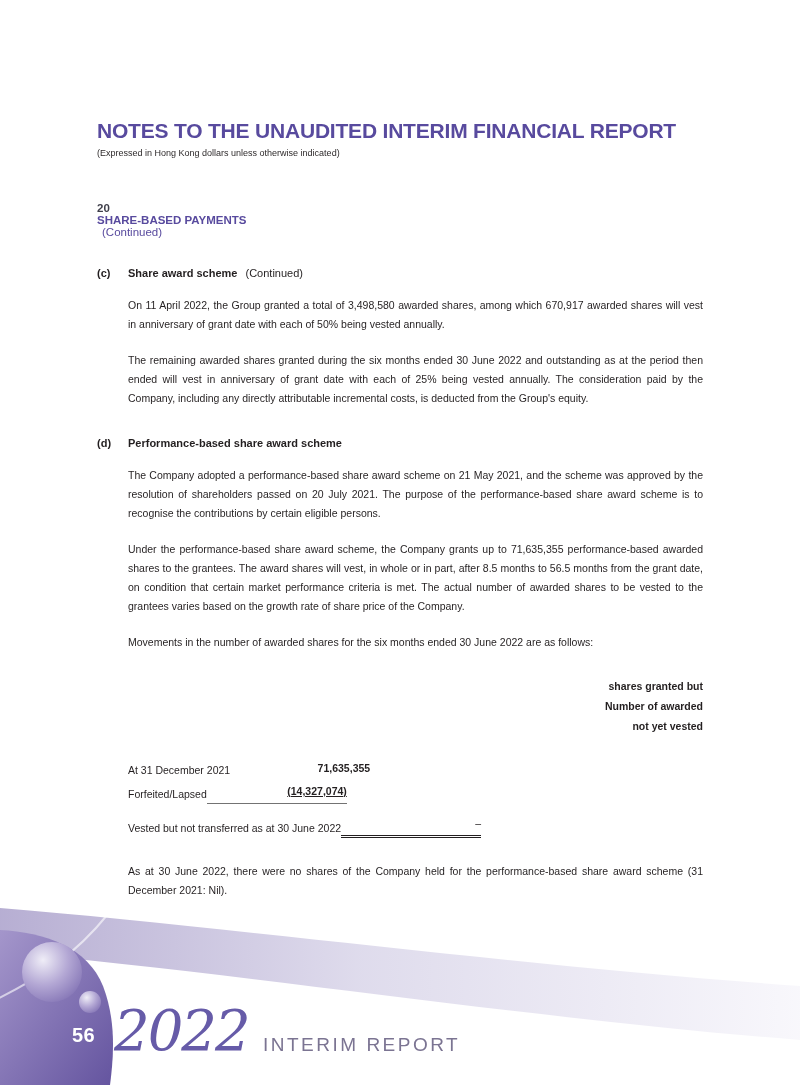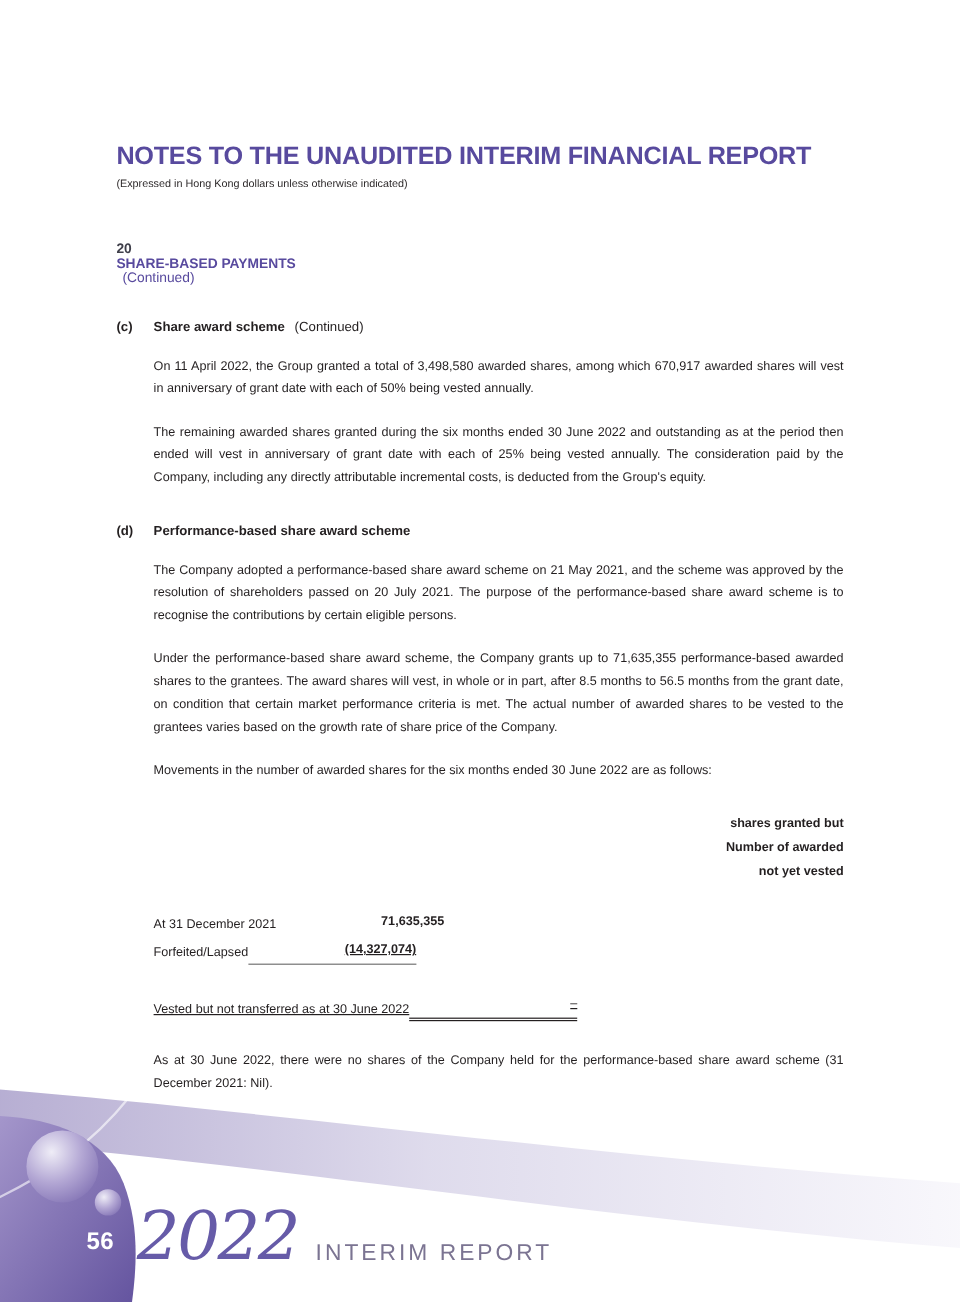--- a/index.html
+++ b/index.html
@@ -40,21 +40,21 @@
   .t-head { text-align:right; font-weight:bold; line-height:20px; }
   .t-row { display:flex; justify-content:flex-start; align-items:flex-end; line-height:20px; }
   .t-label { text-align:left; }
   .t-val { width:140px; text-align:right; font-weight:bold; padding-bottom:2px; }
   .t-val.normal { font-weight:normal; }
   .rule-single .t-val { border-bottom:1px solid #737373;text-decoration:underline; }
   .rule-double .t-val { border-bottom:3px double #231f20; }
   .t-row.r1 { margin-top:22px; }
   .t-row.r2 { margin-top:1px; }
   .t-row.r3 { margin-top:13px; }
-  .t-row.r4 { margin-top:22px;text-decoration:underline; }
+  .t-row.r4 { margin-top:9px; }
 
   p.closing { margin-top:24px; }
 
   .footer-art { position:absolute; left:0; bottom:0; width:800px; height:185px; }
   .footer-art svg { display:block; }
 
   .page-number {
     position:absolute; left:72px; top:1024px;
     color:#ffffff; font-size:20px; font-weight:bold; letter-spacing:0.5px;
   }

